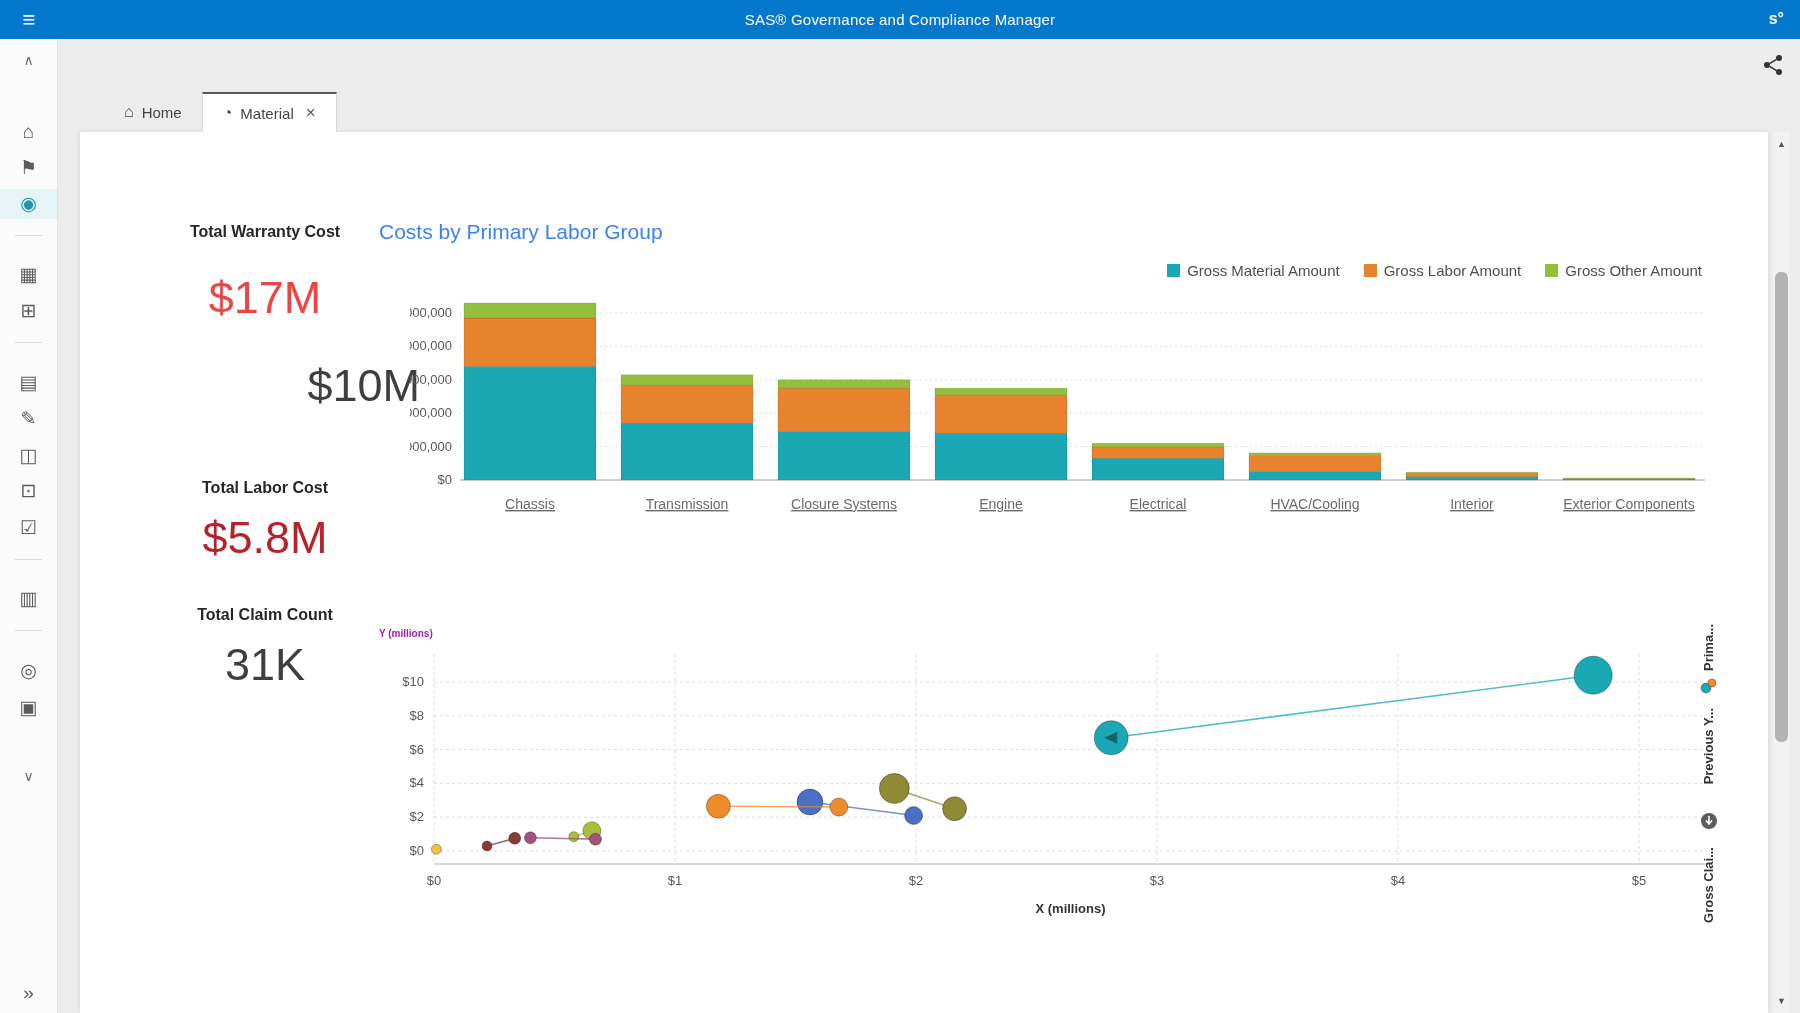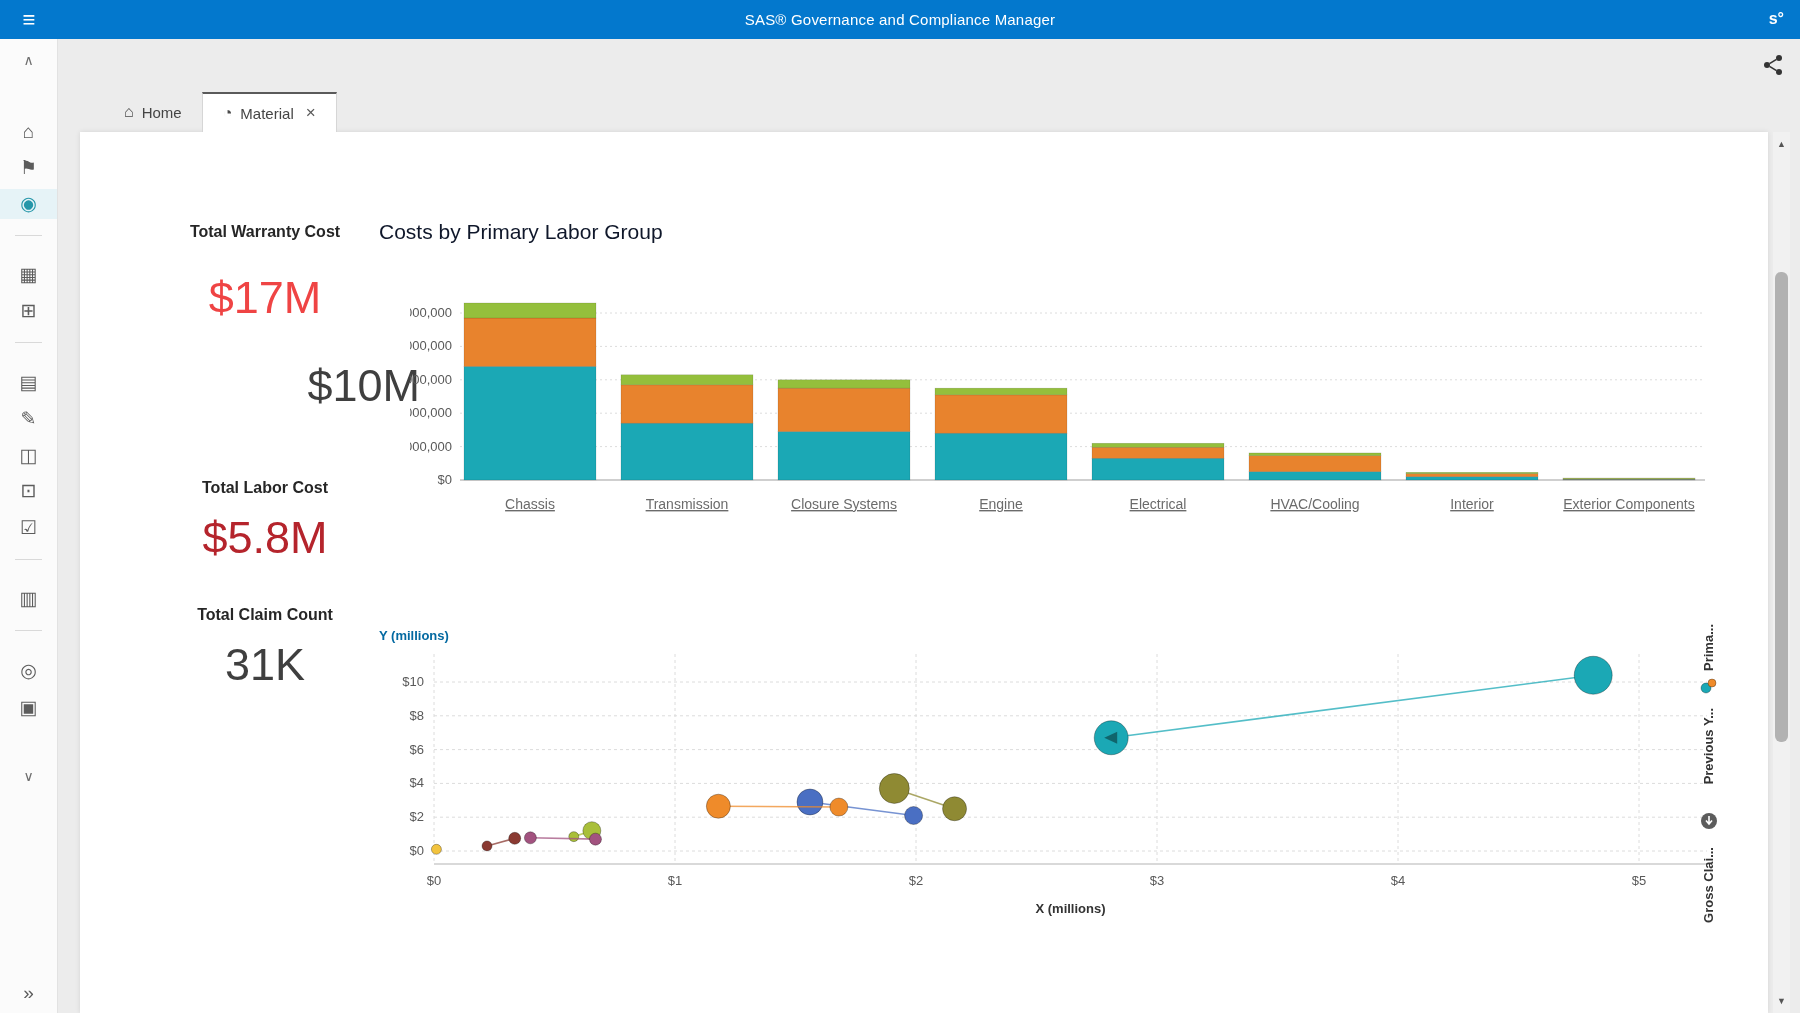--- a/index.html
+++ b/index.html
@@ -24,22 +24,22 @@
   .tab .tab-close{font-size:17px;color:#595959;margin-left:4px;cursor:pointer}
   
   .share-btn{position:absolute;top:52px;right:14px;width:26px;height:26px;cursor:pointer}
   
   .card{position:absolute;left:80px;top:132px;width:1688px;bottom:0;background:#fff;box-shadow:0 0 5px rgba(0,0,0,.10)}
   
   .kpi{position:absolute;left:30px;width:310px;text-align:center}
   .kpi .lab{font-size:16px;font-weight:bold;color:#262626;line-height:24px}
   .kpi .val{font-size:45px;font-weight:400;margin-top:12px;line-height:52px;color:#3f3f3f}
   
-  .chart-title{position:absolute;font-size:21px;color:#0f172a}
-  .axis-ylab{position:absolute;font-size:13px;font-weight:bold;color:#0369a1}
+  .chart-title{position:absolute;font-size:21px;color:#3b82f6}
+  .axis-ylab{position:absolute;font-size:10px;font-weight:bold;color:#a21caf}
   
   .bar-legend{position:absolute;top:130px;right:66px;display:flex;gap:24px;align-items:center;font-size:15px;color:#4f4f4f}
   .lg-item{display:flex;align-items:center;cursor:pointer}
   .swatch{display:inline-block;width:13px;height:13px;margin-right:7px}
   
   svg text{font-family:"Liberation Sans",sans-serif}
   svg .tick{font-size:13px;fill:#595959}
   svg .cat{font-size:14px;fill:#6b6b6b;cursor:pointer}
   svg .axis-title{font-size:13px;font-weight:bold;fill:#333}
   .chart-svg{position:absolute}
@@ -117,20 +117,34 @@
   <div class="kpi" style="top:344px">
     <div class="lab">Total Labor Cost</div>
     <div class="val" style="color: rgb(181, 36, 44);">$5.8M</div>
   </div>
   <div class="kpi" style="top:471px">
     <div class="lab">Total Claim Count</div>
     <div class="val" style="color: rgb(63, 63, 63);">31K</div>
   </div>
 
   <div class="chart-title" style="left:299px;top:88px">Costs by Primary Labor Group</div>
+  <div class="bar-legend" id="bar-legend">
+      <span class="lg-item">
+        <span class="swatch" style="background: rgb(27, 168, 181);"></span>
+        <span>Gross Material Amount</span>
+      </span>
+      <span class="lg-item">
+        <span class="swatch" style="background: rgb(232, 131, 45);"></span>
+        <span>Gross Labor Amount</span>
+      </span>
+      <span class="lg-item">
+        <span class="swatch" style="background: rgb(148, 191, 60);"></span>
+        <span>Gross Other Amount</span>
+      </span>
+    </div>
   <svg id="bar-svg" class="chart-svg" style="left:330px;top:165px" width="1310" height="232">
       <line x1="50" x2="1295" y1="183" y2="183" stroke="#9f9f9f" stroke-dasharray="none"></line>
       <text x="42" y="187" text-anchor="end" class="tick">$0</text>
       <line x1="50" x2="1295" y1="149.6" y2="149.6" stroke="#dcdcdc" stroke-dasharray="2,3"></line>
       <text x="42" y="153.6" text-anchor="end" class="tick">$1,000,000</text>
       <line x1="50" x2="1295" y1="116.2" y2="116.2" stroke="#dcdcdc" stroke-dasharray="2,3"></line>
       <text x="42" y="120.2" text-anchor="end" class="tick">$2,000,000</text>
       <line x1="50" x2="1295" y1="82.8" y2="82.8" stroke="#dcdcdc" stroke-dasharray="2,3"></line>
       <text x="42" y="86.8" text-anchor="end" class="tick">$3,000,000</text>
       <line x1="50" x2="1295" y1="49.400000000000006" y2="49.400000000000006" stroke="#dcdcdc" stroke-dasharray="2,3"></line>

